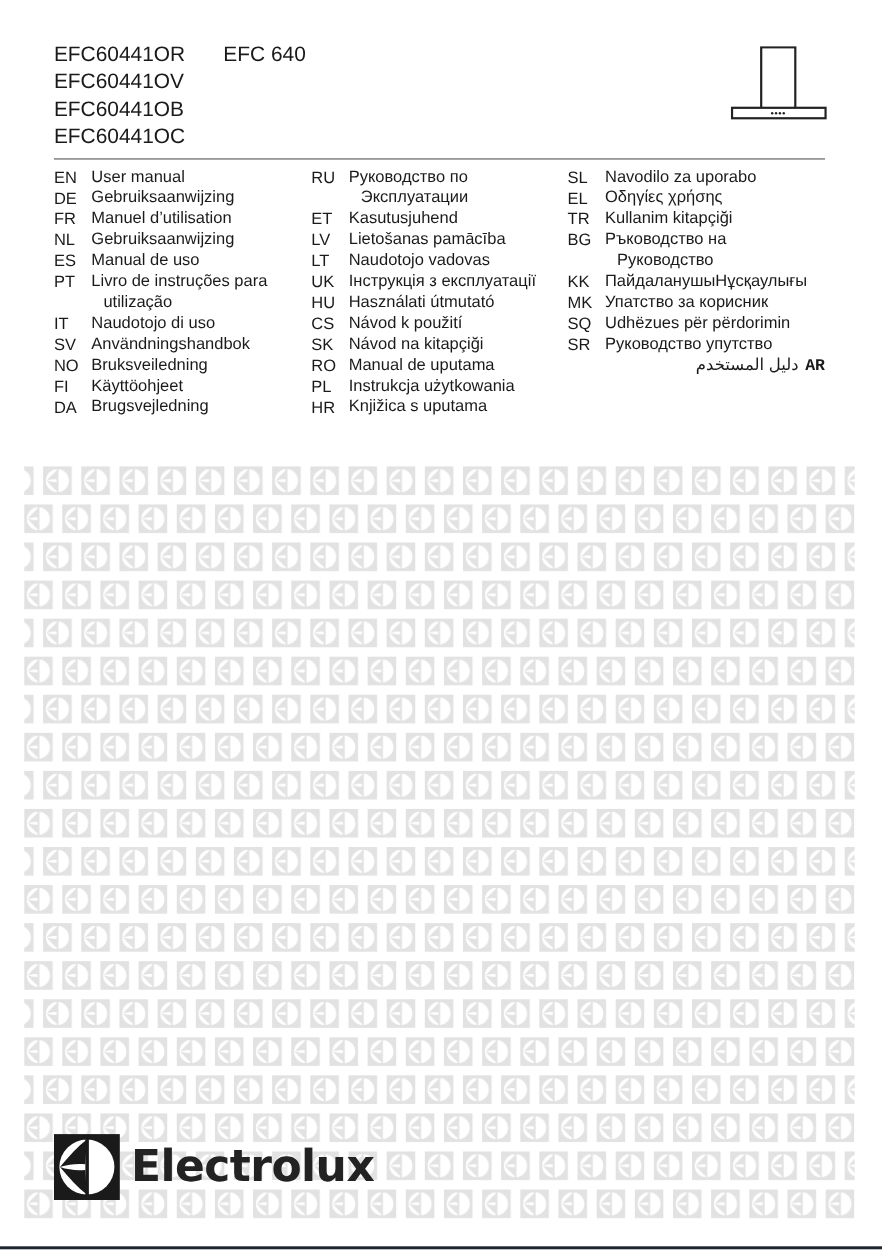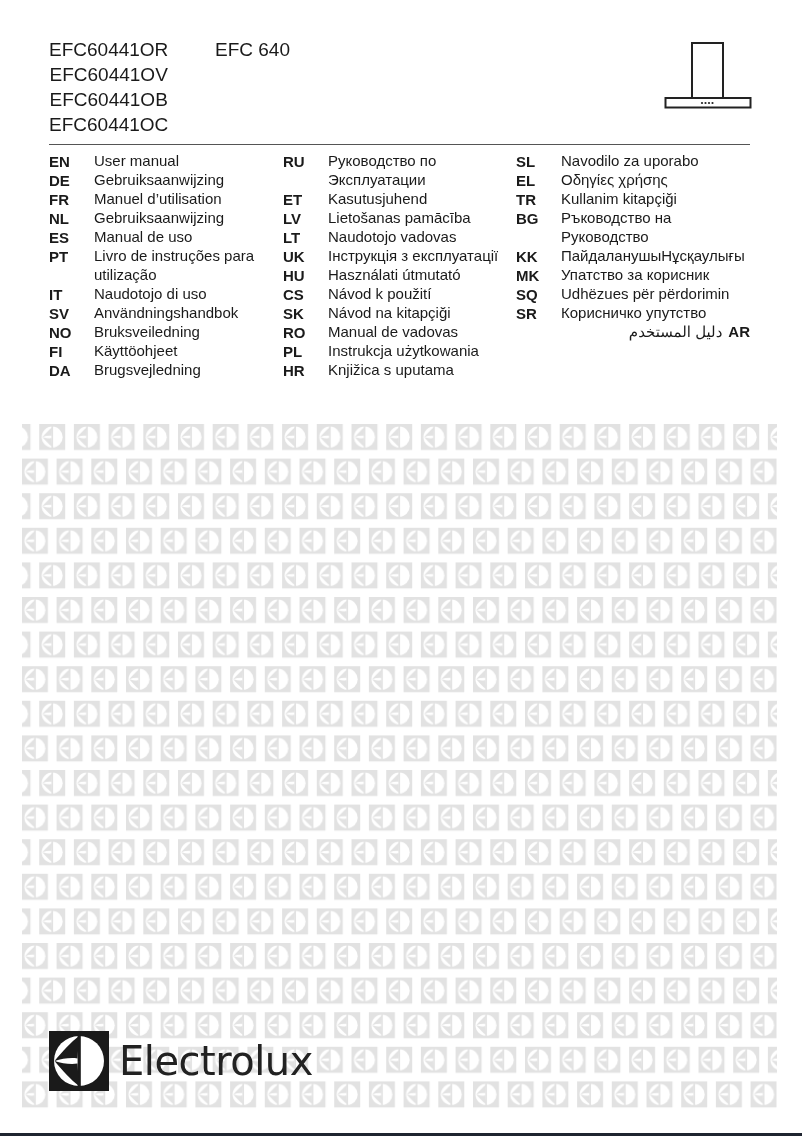--- a/index.html
+++ b/index.html
@@ -1,33 +1,33 @@
 <!DOCTYPE html>
 <html><head>
 <meta charset="utf-8">
 <style>
   html, body { margin:0; padding:0; background:#ffffff; }
   body { width:802px; height:1136px; position:relative; overflow:hidden;
          font-family:"Liberation Sans", sans-serif; color:#1a1a1a; }
   .models { position:absolute; left:49px; top:37px; }
-  .model-line { font-size:19px; line-height:25px; height:25px; white-space:nowrap;text-align:center; }
-  .alt-model { position:absolute; left:215px; top:37px; font-size:19px; line-height:25px; }
+  .model-line { font-size:19px; line-height:25px; height:25px; white-space:nowrap; }
+  .alt-model { position:absolute; left:203px; top:37px; font-size:19px; line-height:25px; }
   .hood { position:absolute; left:664px; top:42px; }
   .rule { position:absolute; left:49px; top:144px; width:701px; height:0; border-top:1.5px solid #555; }
   .col { position:absolute; top:151px; }
   .lang { position:relative; font-size:15px; line-height:19px; white-space:nowrap; }
-  .lang .code { position:absolute; left:0; top:1px; font-weight:bold; font-size:15px; }
-  .lang .label { position:absolute; left:45px; }
+  .lang .code { position:absolute; left:0; top:1px; font-weight:normal; font-size:15px; }
+  .lang .label { position:absolute; left:34px; }
   .lang.cont .label { left:45px; }
   .lang-row { height:19px; }
   .ar-line { position:absolute; left:516px; top:322px; width:234px; height:19px; font-size:15px; line-height:19px; text-align:right; white-space:nowrap; }
-  .ar-line .code { font-weight:bold; margin-left:6px; }
+  .ar-line .code { font-weight:bold; margin-left:6px;font-family:Liberation Mono, monospace; }
   .pattern { position:absolute; left:0; top:418px; width:802px; height:700px; }
   .logo { position:absolute; left:49px; top:1031px; }
-  .brand { position:absolute; left:119px; top:1039px; font-size:40px; font-weight:normal; letter-spacing:-0.5px; color:#222; font-family:"DejaVu Sans", sans-serif; line-height:44px; }
+  .brand { position:absolute; left:119px; top:1039px; font-size:40px; font-weight:bold; letter-spacing:-0.5px; color:#222; font-family:"DejaVu Sans", sans-serif; line-height:44px; }
   .bottom-bar { position:absolute; left:0; top:1133px; width:802px; height:3px; background:#1f2530; }
 </style>
 </head>
 <body>
 
 <div class="models">
   <div class="model-line">EFC60441OR</div>
   <div class="model-line">EFC60441OV</div>
   <div class="model-line">EFC60441OB</div>
   <div class="model-line">EFC60441OC</div>
@@ -128,21 +128,21 @@
   <div class="lang lang-row">
       <span class="code">CS</span>
       <span class="label">Návod k použití</span>
     </div>
   <div class="lang lang-row">
       <span class="code">SK</span>
       <span class="label">Návod na kitapçiği</span>
     </div>
   <div class="lang lang-row">
       <span class="code">RO</span>
-      <span class="label">Manual de vadovas</span>
+      <span class="label">Manual de uputama</span>
     </div>
   <div class="lang lang-row">
       <span class="code">PL</span>
       <span class="label">Instrukcja użytkowania</span>
     </div>
   <div class="lang lang-row">
       <span class="code">HR</span>
       <span class="label">Knjižica s uputama</span>
     </div>
 </div>
@@ -174,21 +174,21 @@
   <div class="lang lang-row">
       <span class="code">MK</span>
       <span class="label">Упатство за корисник</span>
     </div>
   <div class="lang lang-row">
       <span class="code">SQ</span>
       <span class="label">Udhëzues për përdorimin</span>
     </div>
   <div class="lang lang-row">
       <span class="code">SR</span>
-      <span class="label">Корисничко упутство</span>
+      <span class="label">Руководство упутство</span>
     </div>
 </div>
 
 <div class="ar-line">
   <span class="label" dir="rtl">دليل المستخدم</span><span class="code">AR</span>
 </div>
 
 <div class="pattern">
   <svg width="802" height="700" viewBox="0 0 802 700">
     <defs>

